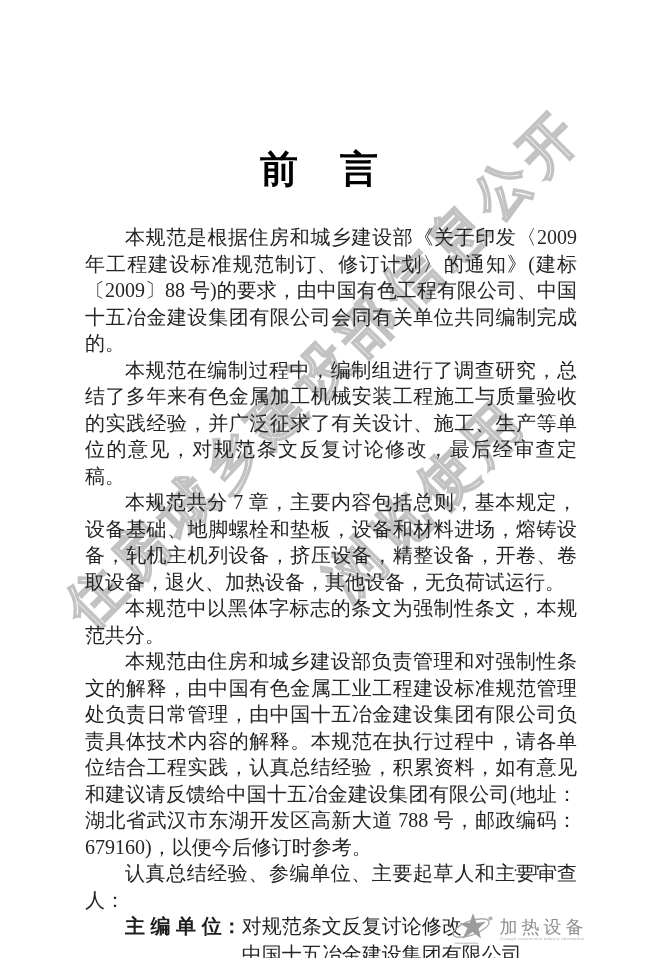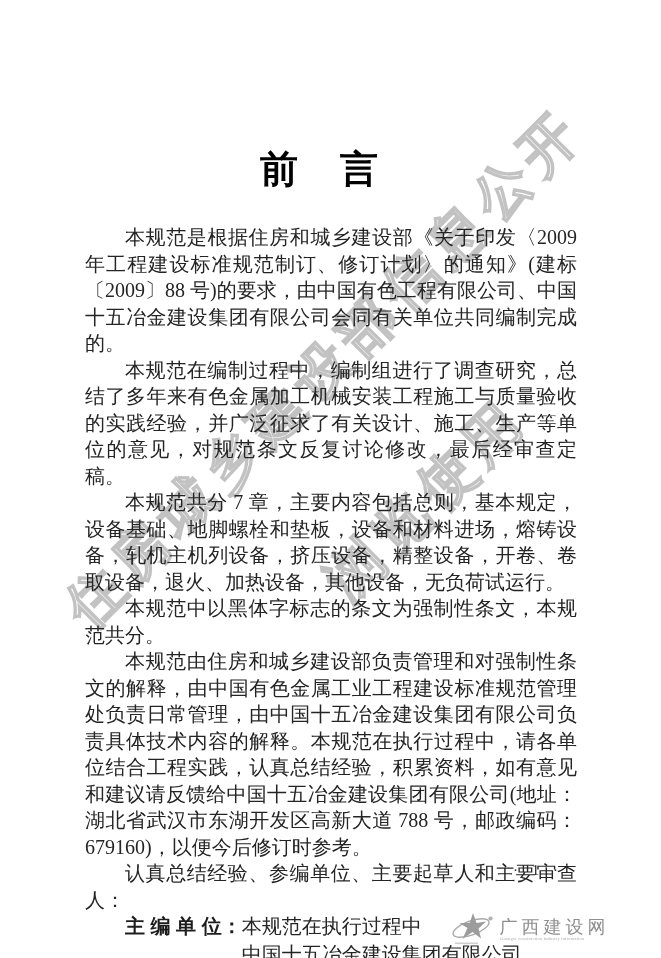--- a/index.html
+++ b/index.html
@@ -132,35 +132,35 @@
   <div class="content">
     <p>本规范是根据住房和城乡建设部《关于印发〈2009 年工程建设标准规范制订、修订计划〉的通知》(建标〔2009〕88 号)的要求，由中国有色工程有限公司、中国十五冶金建设集团有限公司会同有关单位共同编制完成的。</p>
     <p>本规范在编制过程中，编制组进行了调查研究，总结了多年来有色金属加工机械安装工程施工与质量验收的实践经验，并广泛征求了有关设计、施工、生产等单位的意见，对规范条文反复讨论修改，最后经审查定稿。</p>
     <p>本规范共分 7 章，主要内容包括总则，基本规定，设备基础、地脚螺栓和垫板，设备和材料进场，熔铸设备，轧机主机列设备，挤压设备，精整设备，开卷、卷取设备，退火、加热设备，其他设备，无负荷试运行。</p>
     <p>本规范中以黑体字标志的条文为强制性条文，本规范共分。</p>
     <p>本规范由住房和城乡建设部负责管理和对强制性条文的解释，由中国有色金属工业工程建设标准规范管理处负责日常管理，由中国十五冶金建设集团有限公司负责具体技术内容的解释。本规范在执行过程中，请各单位结合工程实践，认真总结经验，积累资料，如有意见和建议请反馈给中国十五冶金建设集团有限公司(地址：湖北省武汉市东湖开发区高新大道 788 号，邮政编码：679160)，以便今后修订时参考。</p>
     <p>认真总结经验、参编单位、主要起草人和主要审查人：</p>
 
     <div class="unit-row">
       <span class="unit-label">主 编 单 位：</span>
-      <span class="unit-vals"><span>本规范在执行过程中</span><br><span>中国十五冶金建设集团有限公司</span></span>
+      <span class="unit-vals"><span>对规范条文反复讨论修改</span><br><span>中国十五冶金建设集团有限公司</span></span>
     </div>
 
   </div>
 
   <div class="pageno">· 1 ·</div>
 
   <div class="footer-logo">
     <span class="mark">
       <svg width="46" height="38" viewBox="0 0 46 38" aria-hidden="true">
         <ellipse cx="21" cy="18" rx="19" ry="7" transform="rotate(-20 21 18)" fill="none" stroke="#a9a9a9" stroke-width="1.3"></ellipse>
         <path d="M23 3 L26.5 13 L36 11.5 L28.5 18.5 L31 28.5 L22.5 22 L12.5 29 L17.5 18 L9.5 13.2 L19.8 12.8 Z" fill="#9c9c9c"></path>
         <circle cx="40.5" cy="8.5" r="2.1" fill="#b0b0b0"></circle>
         <rect x="5" y="32.5" width="23" height="1.6" fill="#cfcfcf"></rect>
       </svg>
     </span>
     <span>
-      <div class="logo-cn">广西建设网</div>
+      <div class="logo-cn">加热设备</div>
       <div class="logo-en">Guangxi construction industry information</div>
     </span>
   </div>
 
 </div>
 
 </body></html>

